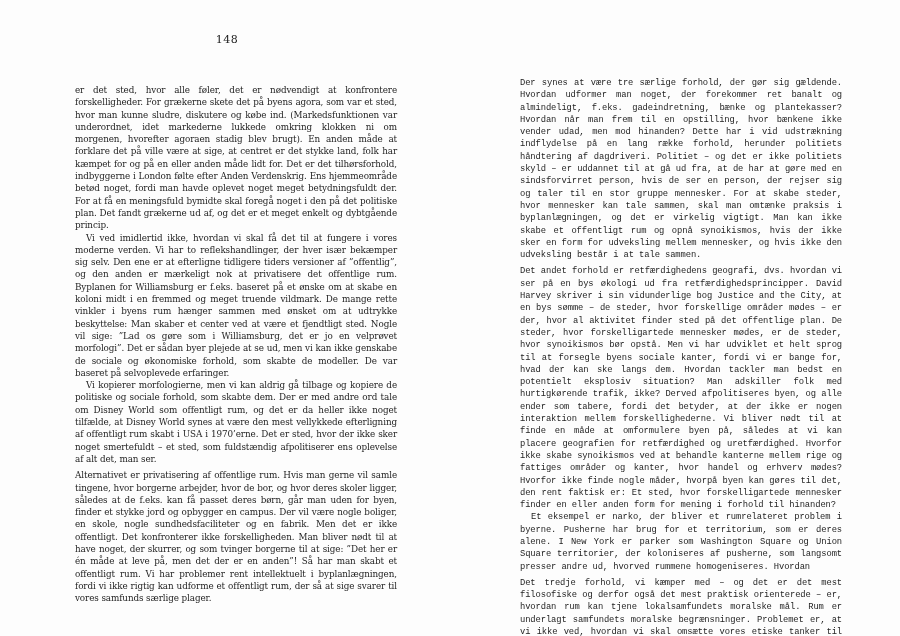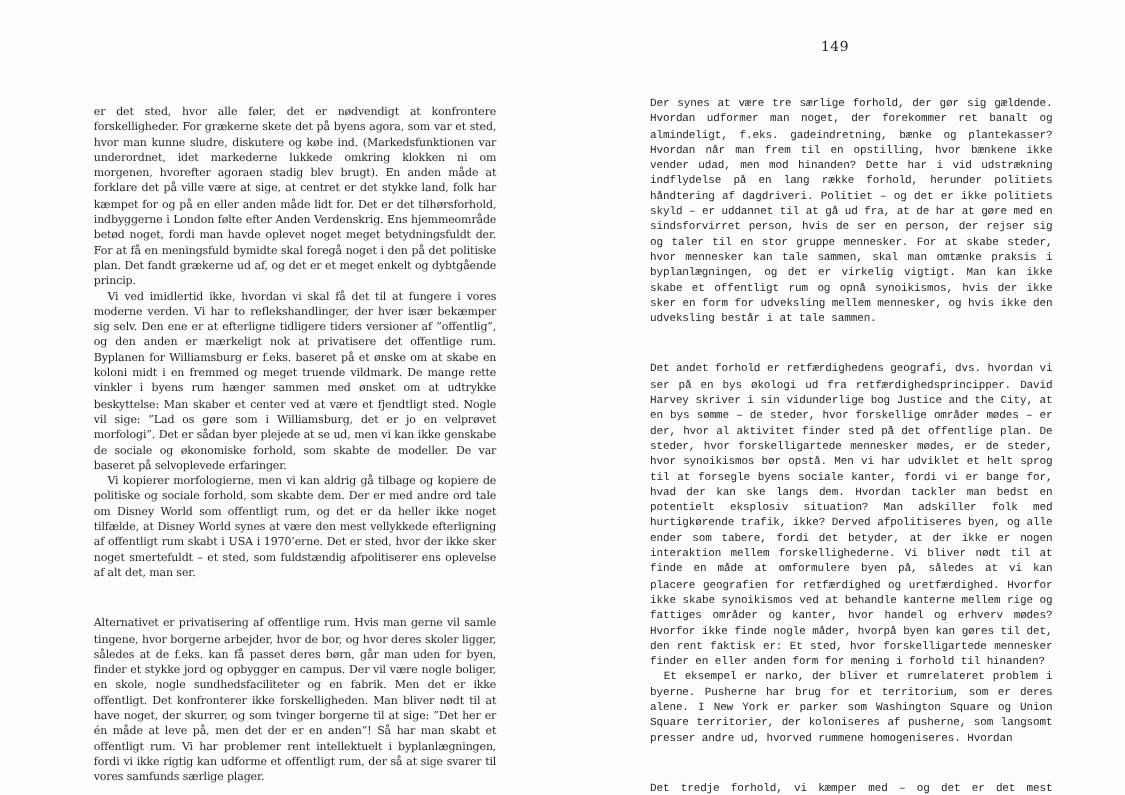--- a/index.html
+++ b/index.html
@@ -38,29 +38,29 @@
     text-align: justify;
     color: #242424;
   }
   .text-block-left  { top: 84px; left: 75px; }
   .text-block-right { top: 77px; left: 520px; font-family: Liberation Mono, monospace; }
   .para {
     margin: 0;
     padding: 0;
   }
   .para.indent { text-indent: 11px; }
-  .para.space-before { margin-top: 28px; }
+  .para.space-before { margin-top: 4px; }
 </style>
 </head>
 <body>
 
 <div class="spread">
 
+  <div class="folio folio-left">148</div>
 
-  <div class="folio folio-right">149</div>
 
   <div class="text-block text-block-left">
       <p class="para">er det sted, hvor alle føler, det er nødvendigt at konfrontere forskelligheder. For grækerne skete det på byens agora, som var et sted, hvor man kunne sludre, diskutere og købe ind. (Markedsfunktionen var underordnet, idet markederne lukkede omkring klokken ni om morgenen, hvorefter agoraen stadig blev brugt). En anden måde at forklare det på ville være at sige, at centret er det stykke land, folk har kæmpet for og på en eller anden måde lidt for. Det er det tilhørsforhold, indbyggerne i London følte efter Anden Verdenskrig. Ens hjemmeområde betød noget, fordi man havde oplevet noget meget betydningsfuldt der. For at få en meningsfuld bymidte skal foregå noget i den på det politiske plan. Det fandt grækerne ud af, og det er et meget enkelt og dybtgående princip.</p>
       <p class="para indent">Vi ved imidlertid ikke, hvordan vi skal få det til at fungere i vores moderne verden. Vi har to reflekshandlinger, der hver især bekæmper sig selv. Den ene er at efterligne tidligere tiders versioner af ”offentlig”, og den anden er mærkeligt nok at privatisere det offentlige rum. Byplanen for Williamsburg er f.eks. baseret på et ønske om at skabe en koloni midt i en fremmed og meget truende vildmark. De mange rette vinkler i byens rum hænger sammen med ønsket om at udtrykke beskyttelse: Man skaber et center ved at være et fjendtligt sted. Nogle vil sige: ”Lad os gøre som i Williamsburg, det er jo en velprøvet morfologi”. Det er sådan byer plejede at se ud, men vi kan ikke genskabe de sociale og økonomiske forhold, som skabte de modeller. De var baseret på selvoplevede erfaringer.</p>
       <p class="para indent">Vi kopierer morfologierne, men vi kan aldrig gå tilbage og kopiere de politiske og sociale forhold, som skabte dem. Der er med andre ord tale om Disney World som offentligt rum, og det er da heller ikke noget tilfælde, at Disney World synes at være den mest vellykkede efterligning af offentligt rum skabt i USA i 1970’erne. Det er sted, hvor der ikke sker noget smertefuldt – et sted, som fuldstændig afpolitiserer ens oplevelse af alt det, man ser.</p>
       <p class="para space-before">Alternativet er privatisering af offentlige rum. Hvis man gerne vil samle tingene, hvor borgerne arbejder, hvor de bor, og hvor deres skoler ligger, således at de f.eks. kan få passet deres børn, går man uden for byen, finder et stykke jord og opbygger en campus. Der vil være nogle boliger, en skole, nogle sundhedsfaciliteter og en fabrik. Men det er ikke offentligt. Det konfronterer ikke forskelligheden. Man bliver nødt til at have noget, der skurrer, og som tvinger borgerne til at sige: ”Det her er én måde at leve på, men det der er en anden”! Så har man skabt et offentligt rum. Vi har problemer rent intellektuelt i byplanlægningen, fordi vi ikke rigtig kan udforme et offentligt rum, der så at sige svarer til vores samfunds særlige plager.</p>
     </div>
 
   <div class="text-block text-block-right">
       <p class="para">Der synes at være tre særlige forhold, der gør sig gældende. Hvordan udformer man noget, der forekommer ret banalt og almindeligt, f.eks. gadeindretning, bænke og plantekasser? Hvordan når man frem til en opstilling, hvor bænkene ikke vender udad, men mod hinanden? Dette har i vid udstrækning indflydelse på en lang række forhold, herunder politiets håndtering af dagdriveri. Politiet – og det er ikke politiets skyld – er uddannet til at gå ud fra, at de har at gøre med en sindsforvirret person, hvis de ser en person, der rejser sig og taler til en stor gruppe mennesker. For at skabe steder, hvor mennesker kan tale sammen, skal man omtænke praksis i byplanlægningen, og det er virkelig vigtigt. Man kan ikke skabe et offentligt rum og opnå synoikismos, hvis der ikke sker en form for udveksling mellem mennesker, og hvis ikke den udveksling består i at tale sammen.</p>

